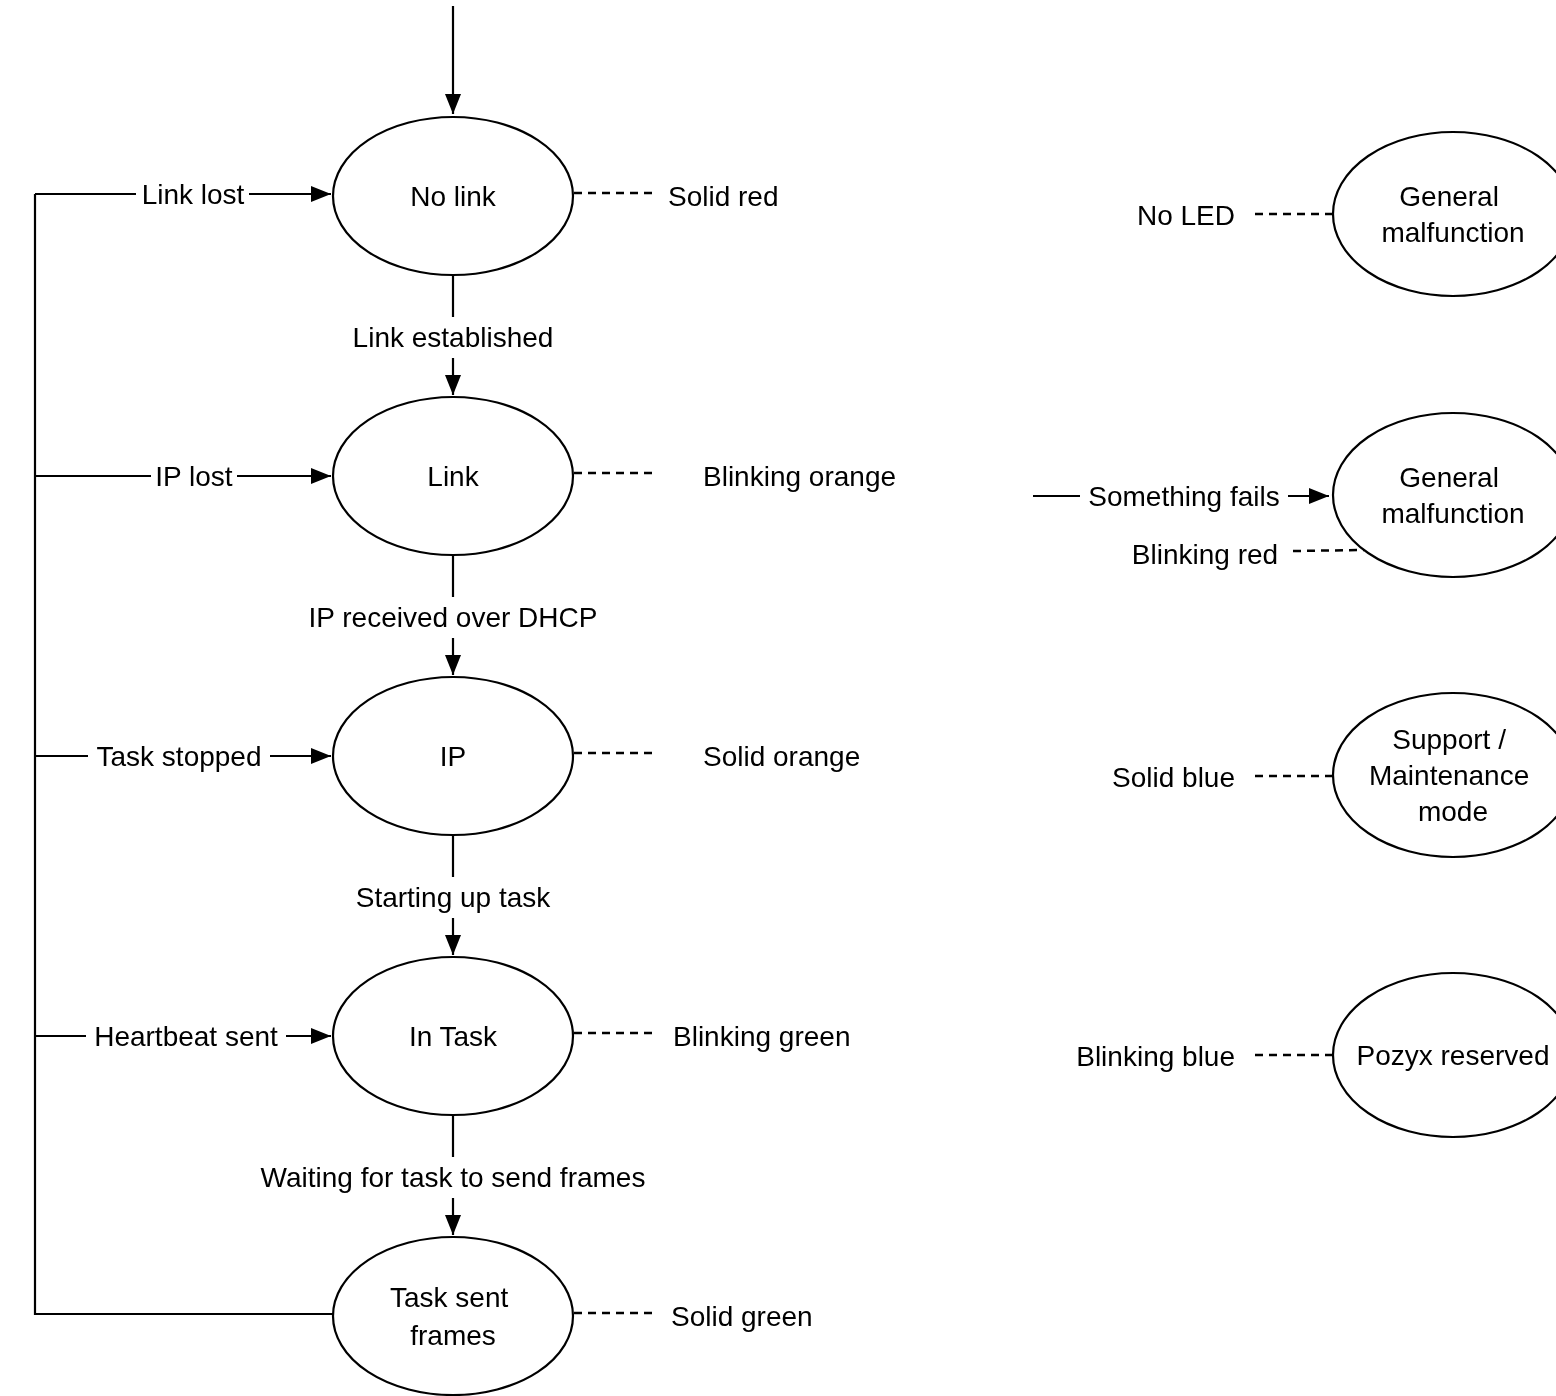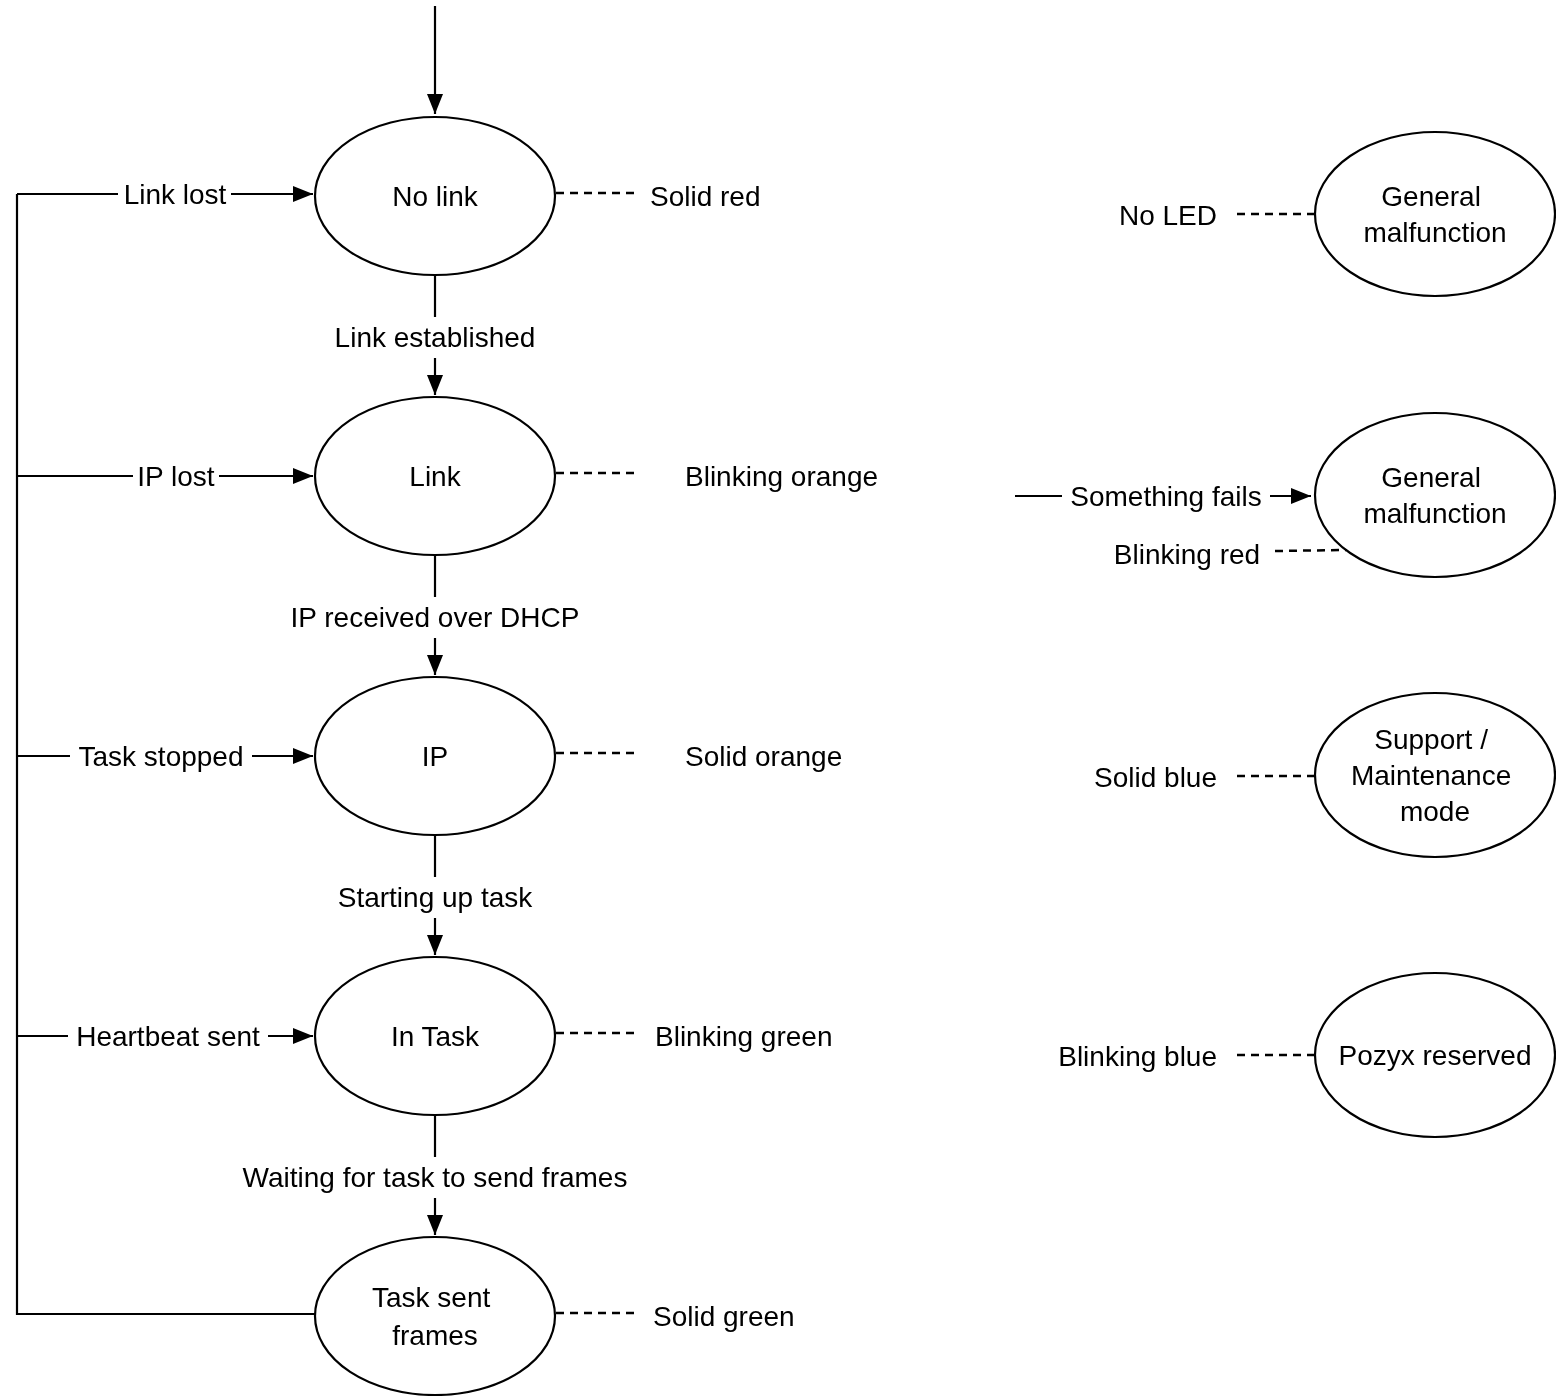--- a/index.html
+++ b/index.html
@@ -1,21 +1,21 @@
 <!DOCTYPE html>
 <html style="--stroke: #000000; --text: #000000; --bg: #ffffff;"><head>
 <meta charset="utf-8">
 <style>
   :root{
     --stroke:#000000;
     --text:#000000;
     --bg:#ffffff;
   }
   html,body{margin:0;padding:0;background:var(--bg);}
-  .canvas{width:1308px;height:1396px;position:relative;}
+  .canvas{width:1308px;height:1396px;position:relative;margin-left:18px;}
   svg{display:block;}
   .lbl{
     font-family:"Liberation Sans","DejaVu Sans",sans-serif;
     font-size:28px;
     fill:var(--text);
   }
   .edge{stroke:var(--stroke);stroke-width:2.2;fill:none;}
   .dash{stroke:var(--stroke);stroke-width:2.5;fill:none;stroke-dasharray:8 6;}
   .node{stroke:var(--stroke);stroke-width:2.2;fill:var(--bg);}
   .arrowhead{fill:var(--stroke);}

